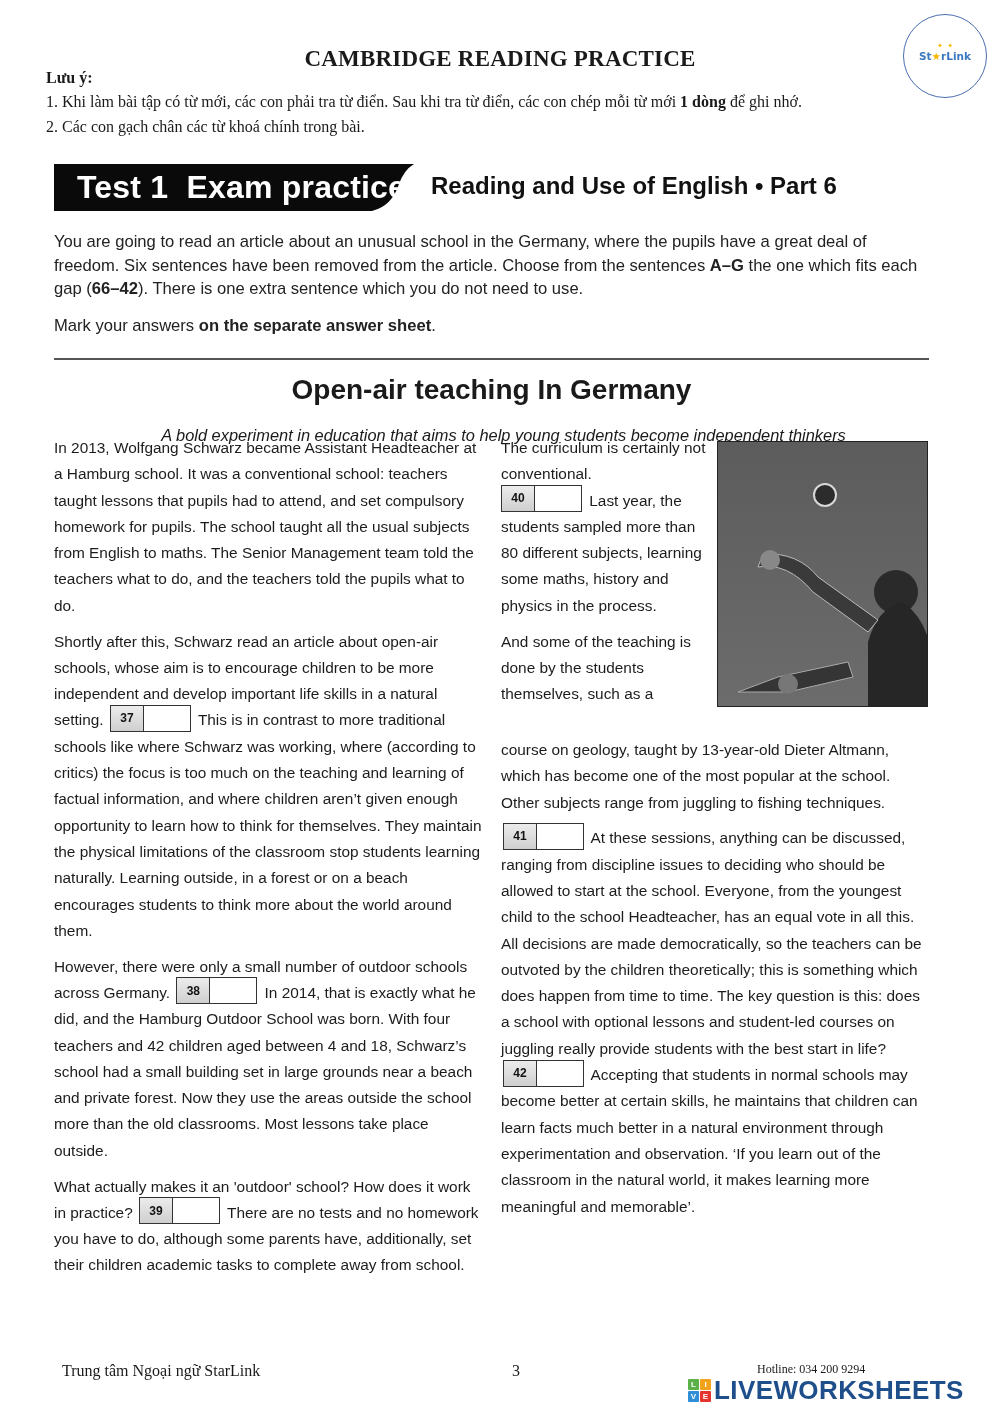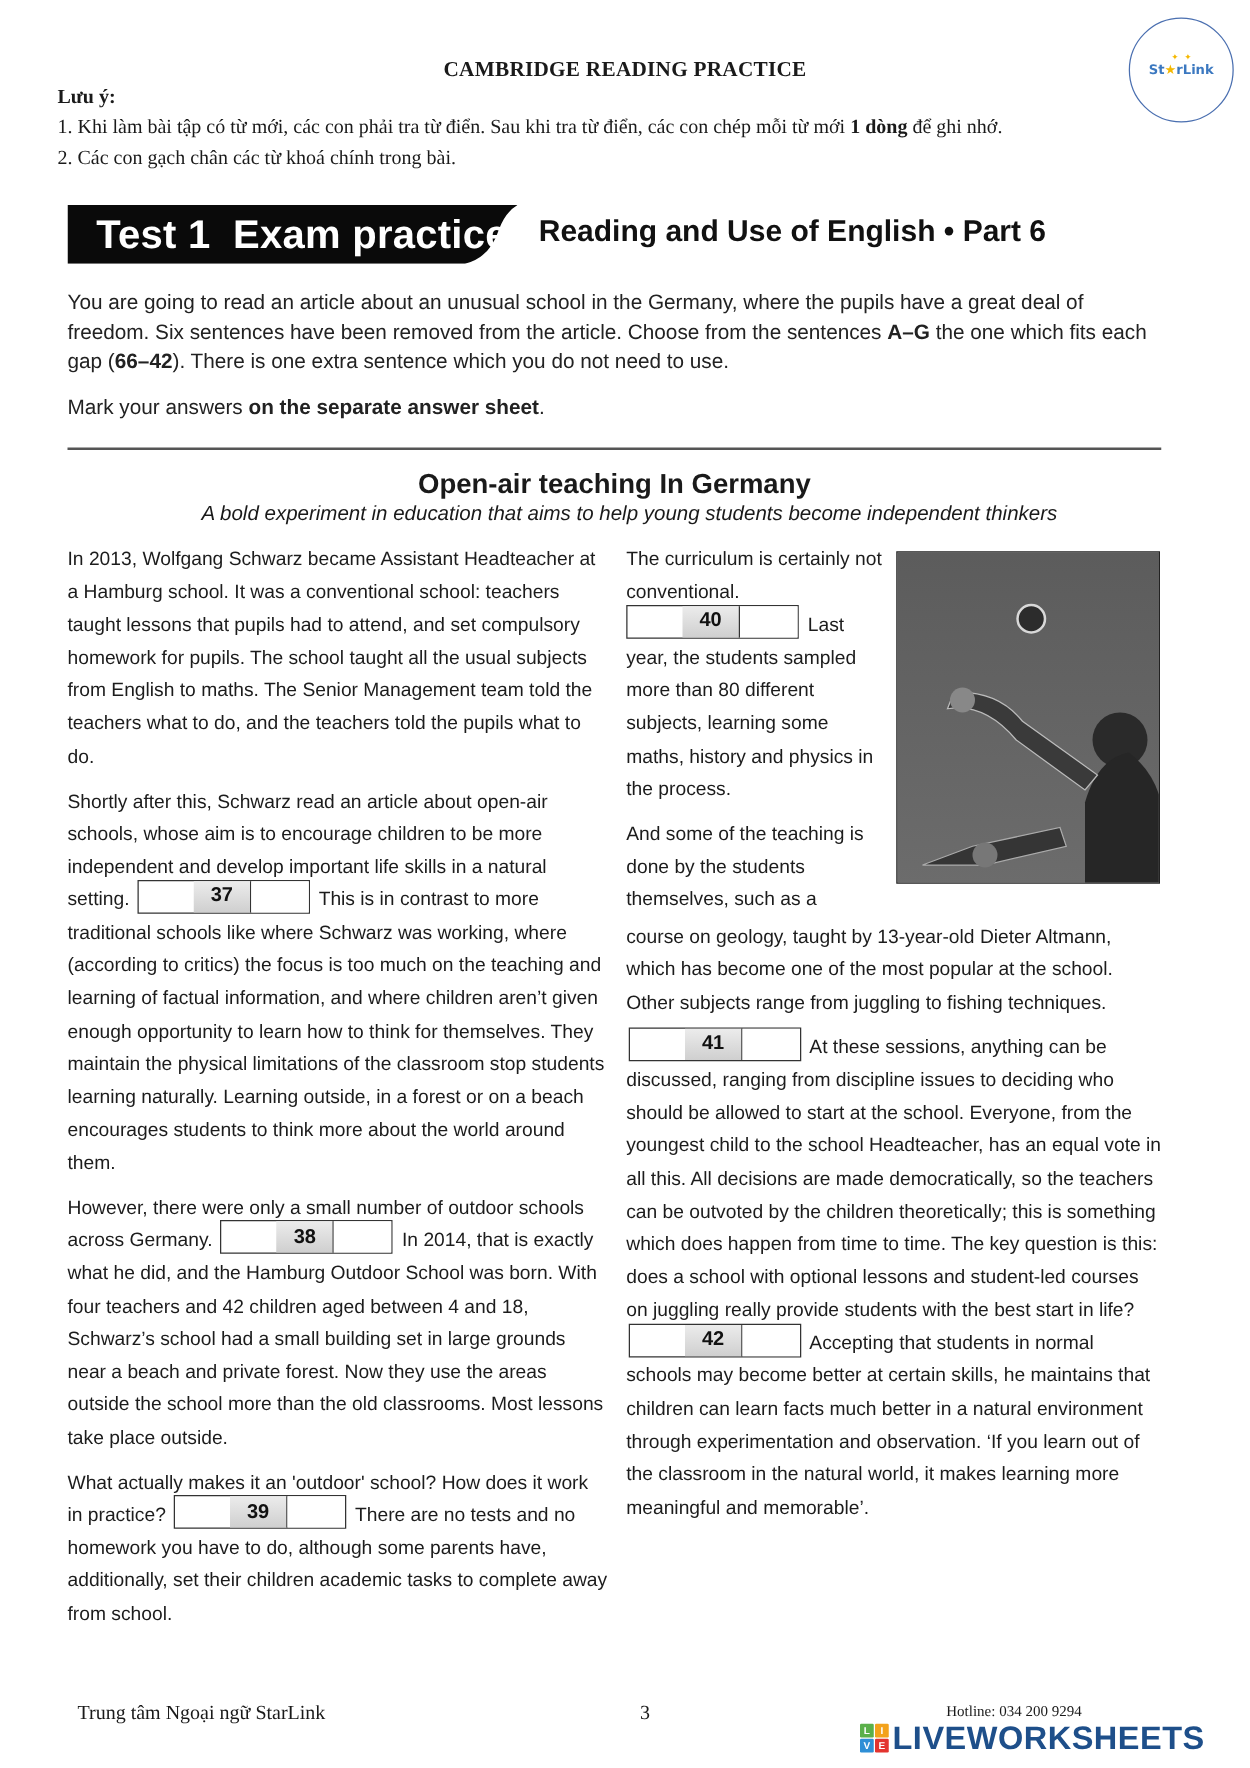--- a/index.html
+++ b/index.html
@@ -1,20 +1,20 @@
 <!DOCTYPE html>
 <html><head>
 <meta charset="utf-8">
 <style>
   * { box-sizing: border-box; margin: 0; padding: 0; }
   html, body { width: 1000px; height: 1414px; background: #ffffff; overflow: hidden; }
   body { position: relative; font-family: "Liberation Sans", sans-serif; color: #1a1a1a; }
 
   .doc-title { position: absolute; top: 46px; left: 0; width: 1000px; text-align: center;
-    font-family: "Liberation Serif", serif; font-weight: bold; font-size: 17px; letter-spacing: 0.2px; }
+    font-family: "Liberation Serif", serif; font-weight: bold; font-size: 23px; letter-spacing: 0.2px; }
 
   .logo-circle { position: absolute; left: 903px; top: 14px; width: 84px; height: 84px; border-radius: 50%;
     border: 1.5px solid #4a6fb0; display: flex; align-items: center; justify-content: center; background: #fff; }
   .logo-text { font-family: "DejaVu Sans", sans-serif; font-weight: bold; font-size: 10.5px; color: #3b78c0; position: relative; }
   .logo-stars { position: absolute; top: -8px; left: 18px; font-size: 7px; color: #f5b800; letter-spacing: 1px; }
 
   .note-label { position: absolute; top: 69px; left: 46px; font-family: "Liberation Serif", serif; font-weight: bold; font-size: 16px; }
   .note-line { position: absolute; left: 46px; font-family: "Liberation Serif", serif; font-size: 16px; }
   .note-1 { top: 93px; }
   .note-2 { top: 118px; }
@@ -22,32 +22,32 @@
   .banner-text { position: absolute; top: 169px; left: 77px; color: #fff; font-weight: bold; font-size: 32px;
     font-family: "Liberation Sans", sans-serif; letter-spacing: 0.2px; }
   .section-heading { position: absolute; top: 172px; left: 431px; font-weight: bold; font-size: 24px; color: #111; }
 
   .instructions { position: absolute; top: 230px; left: 54px; width: 880px; font-size: 16.6px; line-height: 23.5px; color: #222; }
   .instructions p { margin-bottom: 13px; }
   .instructions b { font-weight: bold; }
 
   .divider { position: absolute; top: 358px; left: 54px; width: 875px; height: 1.5px; background: #555; }
 
-  .article-title { position: absolute; top: 374px; left: 0; width: 983px; text-align: center; font-weight: bold; font-size: 22px; }
-  .article-sub { position: absolute; top: 402px; left: 0; width: 983px; text-align: center; font-style: italic; font-size: 16.4px; padding-left: 24px; }
+  .article-title { position: absolute; top: 374px; left: 0; width: 983px; text-align: center; font-weight: bold; font-size: 28px; }
+  .article-sub { position: absolute; top: 426px; left: 0; width: 983px; text-align: center; font-style: italic; font-size: 16.4px; padding-left: 24px; }
 
   .col { position: absolute; font-size: 15.4px; line-height: 26.3px; color: #1c1c1c; }
   .col p { margin-bottom: 9.5px; }
   .col-left { top: 435px; left: 54px; width: 432px; }
   .col-right-top { top: 435px; left: 501px; width: 205px; }
   .col-right { top: 737px; left: 501px; width: 430px; }
 
   .gap { display: inline-flex; vertical-align: middle; height: 27px; border: 1.3px solid #333; margin: -4px 3px 0 2px; position: relative; top: -1px; }
-  .gap-num { width: 46px; background: linear-gradient(#ececec, #cfcfcf); border-right: 1.3px solid #333; display: flex; align-items: center;
-    justify-content: center; font-weight: bold; font-size: 16px; color: #111; margin-left: 44px; }
+  .gap-num { width: 33px; background: linear-gradient(#ececec, #cfcfcf); border-right: 1.3px solid #333; display: flex; align-items: center;
+    justify-content: center; font-weight: bold; font-size: 12px; color: #111; }
   .gap-input { width: 46px; background: #fff; }
 
   .photo { position: absolute; top: 441px; left: 717px; width: 211px; height: 266px; border: 1.5px solid #222;
     background: radial-gradient(ellipse at 60% 60%, #6a6a6a, #4a4a4a 70%, #3a3a3a); overflow: hidden; }
 
   .footer-left { position: absolute; top: 1362px; left: 62px; font-family: "Liberation Serif", serif; font-size: 16px; }
   .footer-page { position: absolute; top: 1362px; left: 512px; font-family: "Liberation Serif", serif; font-size: 16px; }
   .footer-hotline { position: absolute; top: 1362px; left: 757px; font-family: "Liberation Serif", serif; font-size: 12px; }
 
   .lw { position: absolute; top: 1375px; left: 688px; display: flex; align-items: center; }

